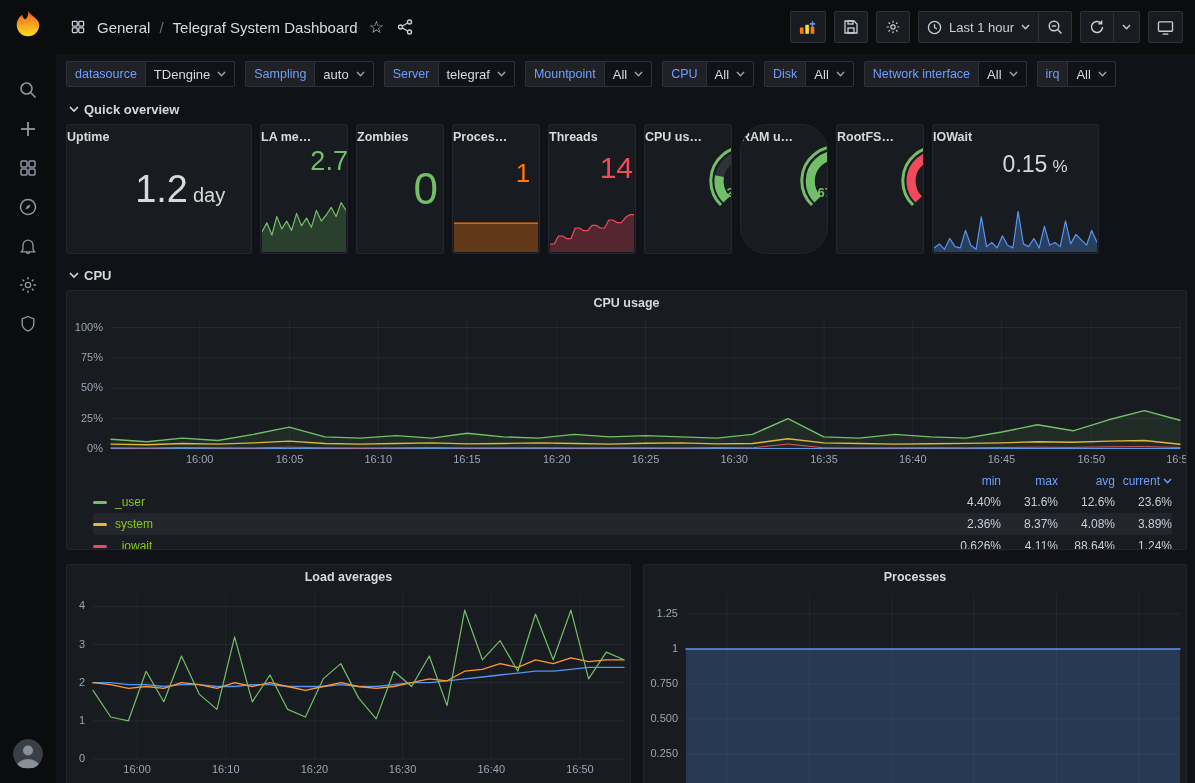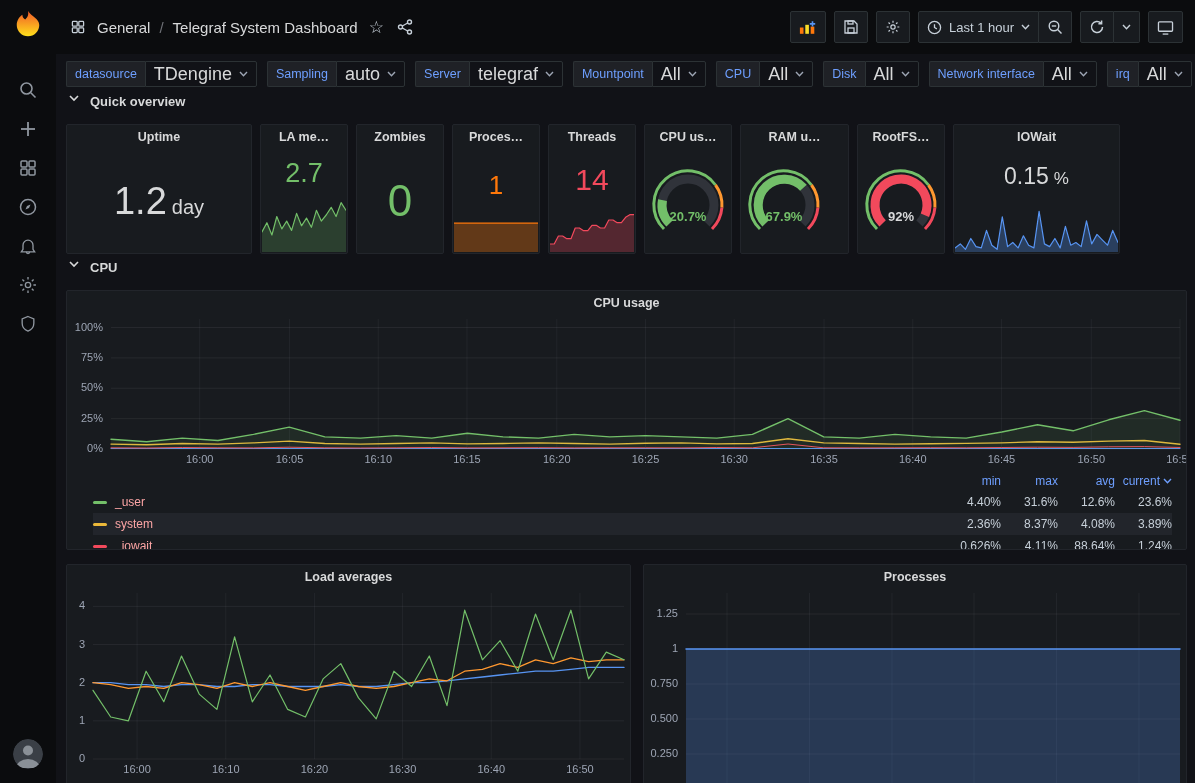--- a/index.html
+++ b/index.html
@@ -30,31 +30,31 @@
 .btn-group .tb-btn{margin-left:0}
 .btn-group .tb-btn + .tb-btn{border-left:none;border-radius:0 2px 2px 0}
 .btn-group .tb-btn:first-child{border-radius:2px 0 0 2px}
 
 
 .submenu{display:flex;align-items:center;gap:10px;padding:7px 10px;background:#111217}
 .var-pair{display:flex;align-items:stretch}
 .var-label{display:flex;align-items:center;background:#1f2126;border:1px solid #2c3235;border-right:none;
   color:#6e9fff;font-size:12.5px;font-weight:500;padding:0 8px;height:26px;border-radius:2px 0 0 2px;white-space:nowrap}
 .var-value{display:flex;align-items:center;gap:7px;border:1px solid #2c3235;height:26px;padding:0 8px;
-  font-size:18px;color:#d8d9da;border-radius:0 2px 2px 0;cursor:pointer;white-space:nowrap}
+  font-size:13px;color:#d8d9da;border-radius:0 2px 2px 0;cursor:pointer;white-space:nowrap}
 
 
 .content{padding:0 8px 0 10px}
-.row-header{display:flex;gap:10px;height:30px;cursor:pointer;padding-left:2px}
+.row-header{display:flex;align-items:center;gap:4px;height:30px;cursor:pointer;padding-left:2px}
 .row-header span{font-size:13px;font-weight:700;color:#d8d9da}
 .row-header.second{margin-top:6px}
 
 .panel{background:#181b1f;border:1px solid #22252b;border-radius:2px}
 .stats-row{display:flex;gap:8px}
-.stat{height:130px;position:relative;display:flex;flex-direction:column;overflow:hidden;flex:none}
+.stat{height:130px;position:relative;display:flex;flex-direction:row;overflow:hidden;flex:none}
 .stat-title,.panel-title{height:24px;display:flex;align-items:center;justify-content:center;font-size:12.5px;
   font-weight:600;color:#d8d9da;white-space:nowrap;overflow:hidden;cursor:pointer;flex:none}
 .stat-body{flex:1;position:relative}
 .stat-value{position:absolute;left:0;right:0;top:0;display:flex;align-items:baseline;justify-content:center;gap:5px}
 .stat-value .num{font-weight:500;line-height:1}
 .stat-unit{font-weight:500}
 .spark{position:absolute;left:1px;right:1px;bottom:1px}
 
 .chart-area{position:relative;overflow:hidden}
 .tick{position:absolute;font-size:11px;color:#9da5b4}
@@ -63,21 +63,21 @@
 
 .cpu-panel{height:260px;overflow:hidden;display:flex;flex-direction:column}
 .cpu-chart{height:154px;flex:none}
 .legend{flex:1;overflow:hidden;padding:2px 14px 0 26px;font-size:12px}
 .legend-header{display:flex;justify-content:flex-end;height:20px;align-items:center}
 .lcell{width:57px;text-align:left;color:#6e9fff;font-weight:400;cursor:pointer;display:flex;
   justify-content:flex-end;align-items:center;gap:3px}
 .legend-row{display:flex;align-items:center;height:22px}
 .legend-row.hl{background:#22252b}
 .dash{width:14px;height:3px;border-radius:2px;margin-right:8px;flex:none}
-.lname{color:#fca5a5;cursor:pointer}
+.lname{color:#84cc16;cursor:pointer}
 .lspacer{flex:1}
 .lval{width:57px;text-align:right;color:#c7d0d9}
 
 .bottom-row{display:flex;gap:12px;margin-top:14px}
 .load-panel{width:565px;height:240px;flex:none;display:flex;flex-direction:column}
 .proc-panel{flex:1;height:240px;display:flex;flex-direction:column}
 .load-chart{height:192px;flex:none}
 .proc-chart{height:200px;flex:none}
 </style>
 </head>
@@ -395,21 +395,21 @@
           <div class="stat-title">CPU us…</div>
           <div class="stat-body"><svg width="86" height="104">
               <path d="M24.6 74.4 A26 26 0 1 1 61.4 74.4" stroke="#30333a" stroke-width="9" fill="none"></path>
               <path d="M24.6 74.4 A26 26 0 0 1 17.5 51.1" stroke="#73bf69" stroke-width="9" fill="none"></path>
               <path d="M19.0 80.0 A34 34 0 1 1 70.5 36.0" stroke="#73bf69" stroke-width="3" fill="none"></path>
               <path d="M70.5 36.0 A34 34 0 0 1 76.9 58.7" stroke="#ff9830" stroke-width="3" fill="none"></path>
               <path d="M76.9 58.7 A34 34 0 0 1 67.0 80.0" stroke="#f2495c" stroke-width="3" fill="none"></path>
               <text x="43" y="72" text-anchor="middle" fill="#73bf69" font-size="13" font-weight="700">20.7%</text>
             </svg></div>
         </div>
-        <div class="panel stat" style="width: 109px;">
+        <div class="panel stat" style="width: 88px; border-radius: 27px;">
           <div class="stat-title">RAM u…</div>
           <div class="stat-body"><svg width="86" height="104">
               <path d="M24.6 74.4 A26 26 0 1 1 61.4 74.4" stroke="#30333a" stroke-width="9" fill="none"></path>
               <path d="M24.6 74.4 A26 26 0 1 1 62.4 38.7" stroke="#73bf69" stroke-width="9" fill="none"></path>
               <path d="M19.0 80.0 A34 34 0 1 1 70.5 36.0" stroke="#73bf69" stroke-width="3" fill="none"></path>
               <path d="M70.5 36.0 A34 34 0 0 1 76.9 58.7" stroke="#ff9830" stroke-width="3" fill="none"></path>
               <path d="M76.9 58.7 A34 34 0 0 1 67.0 80.0" stroke="#f2495c" stroke-width="3" fill="none"></path>
               <text x="43" y="72" text-anchor="middle" fill="#73bf69" font-size="13" font-weight="700">67.9%</text>
             </svg></div>
         </div>

